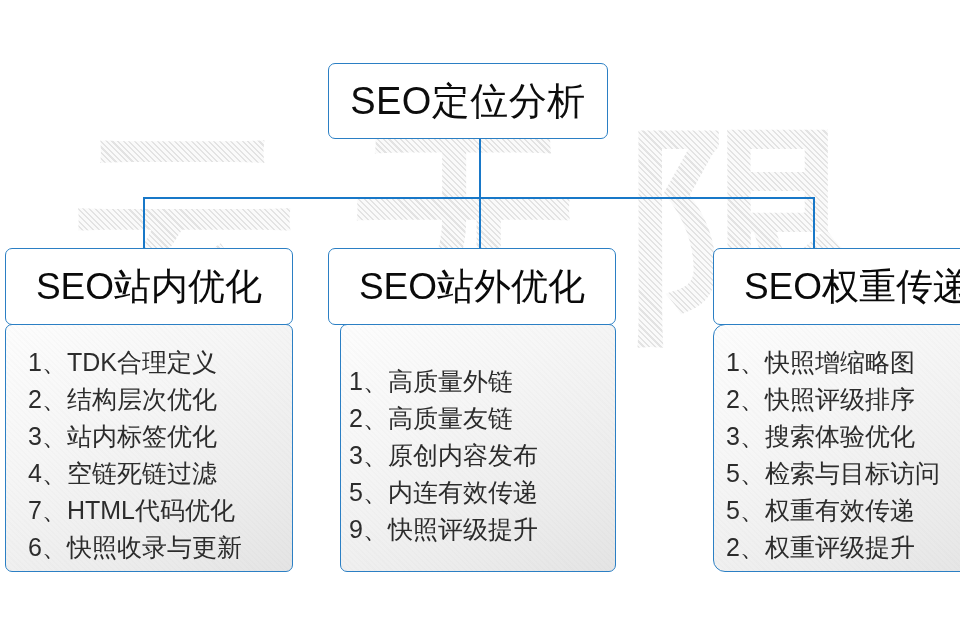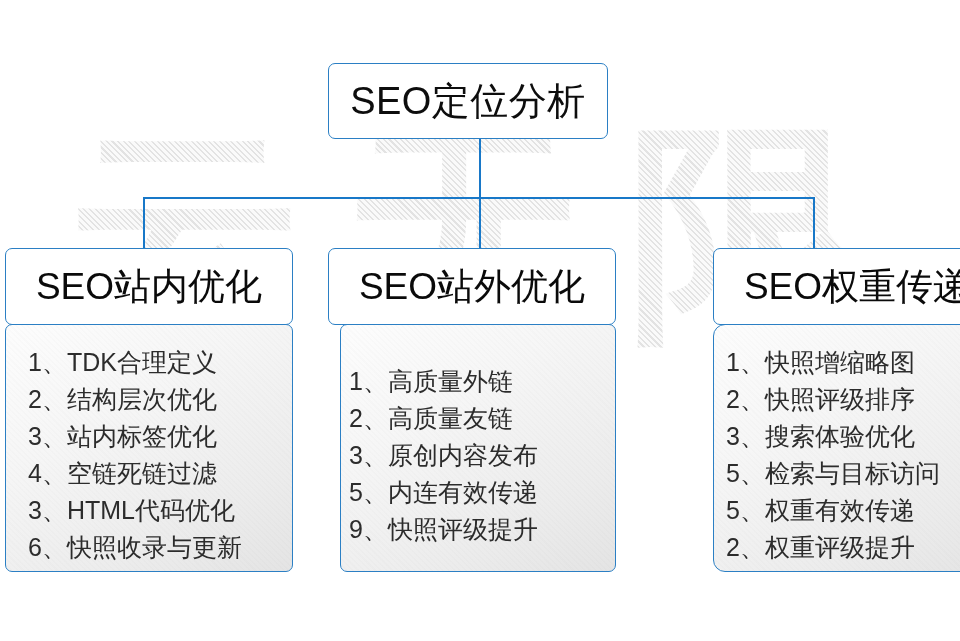--- a/index.html
+++ b/index.html
@@ -174,21 +174,21 @@
 
   <div class="col col-1">
     <div class="col-head">
       <div class="col-head-text">SEO站内优化</div>
     </div>
     <div class="col-body">
       <div class="item">1、TDK合理定义</div>
       <div class="item">2、结构层次优化</div>
       <div class="item">3、站内标签优化</div>
       <div class="item">4、空链死链过滤</div>
-      <div class="item">3、HTML代码优化</div>
+      <div class="item">7、HTML代码优化</div>
       <div class="item">6、快照收录与更新</div>
     </div>
   </div>
 
   <div class="col col-2">
     <div class="col-head">
       <div class="col-head-text">SEO站外优化</div>
     </div>
     <div class="col-body">
       <div class="item">1、高质量外链</div>

